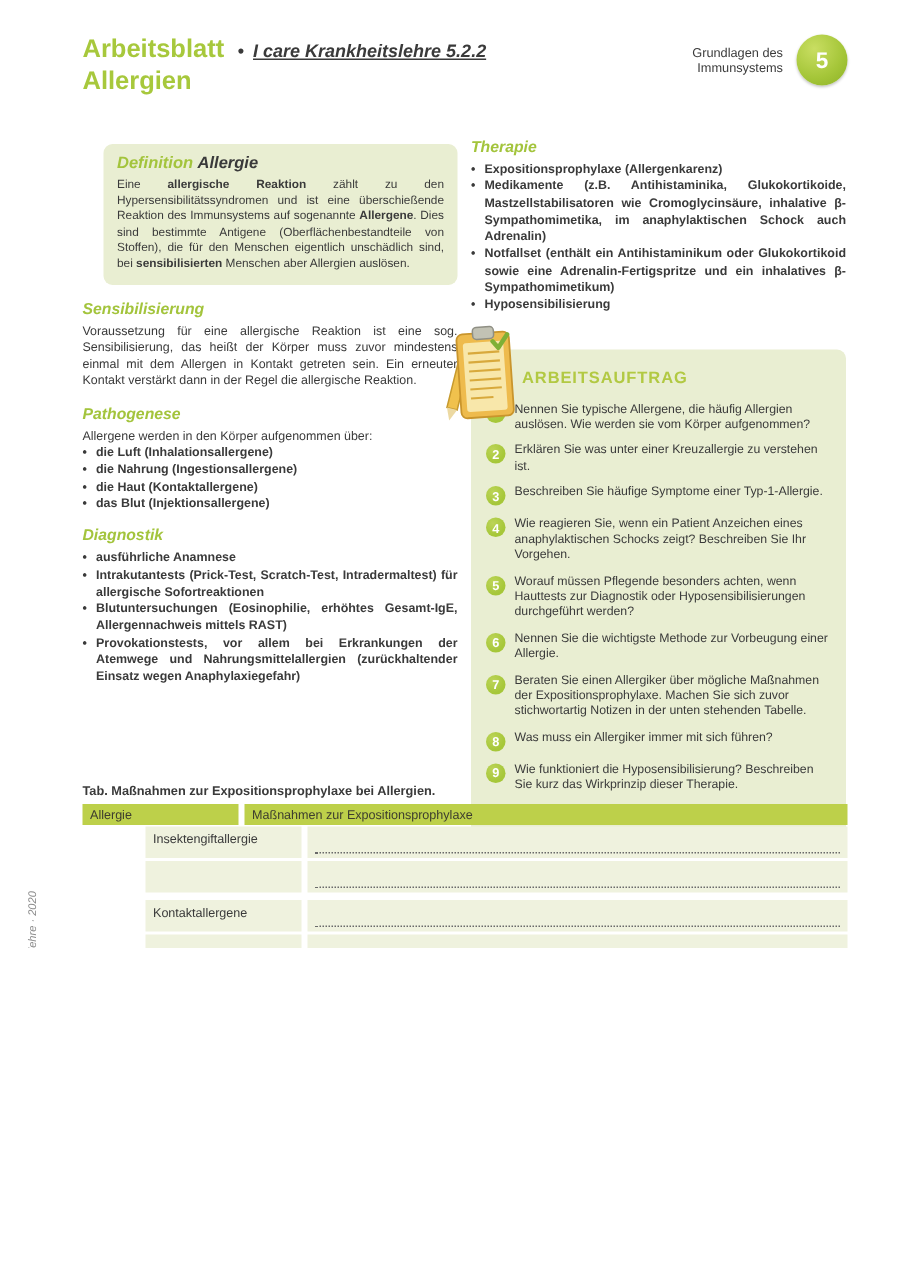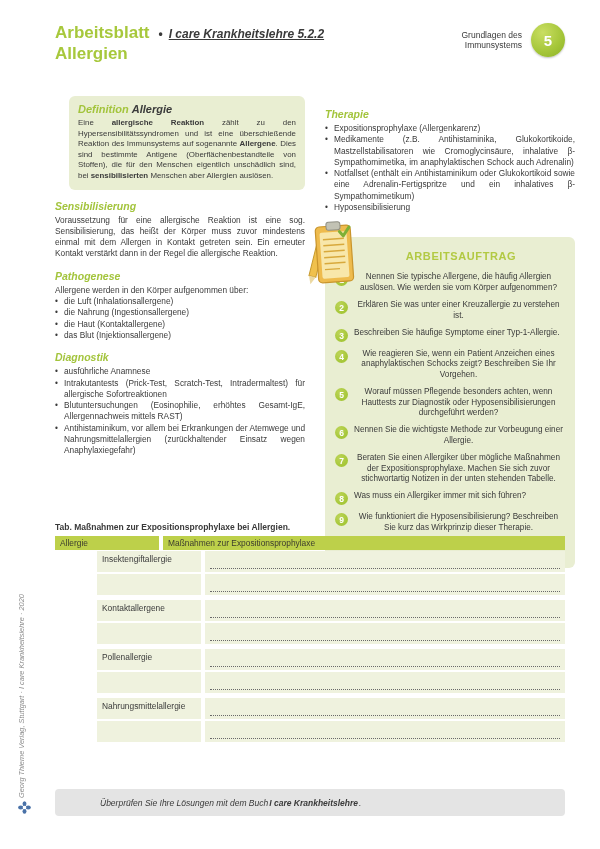--- a/index.html
+++ b/index.html
@@ -1,19 +1,19 @@
 <!DOCTYPE html>
 <html lang="de"><head>
 <meta charset="utf-8">
 <style>
   * { box-sizing: border-box; margin: 0; padding: 0; }
   html,body { background:#ffffff; }
   .page {
     position: relative;
-    width: 600px; height: 849px;
+    width: 600px; height: 632px;
     background: #ffffff;
     font-family: "Liberation Sans", sans-serif;
     color: #3a3a3a;
     overflow: hidden;
   }
 
   
   .header { position:absolute; left:55px; top:22px; width:510px; }
   .title-line { display:flex; align-items:baseline; }
   .title-main { color:#a7c83c; font-weight:bold; font-size:17px; line-height:21px; }
@@ -24,38 +24,38 @@
   .chapter-circle {
     width:34px; height:34px; border-radius:50%;
     background: radial-gradient(circle at 35% 28%, #c9de62, #a5c639 58%, #8cb125 100%);
     color:#fff; font-weight:bold; font-size:15px;
     display:flex; align-items:center; justify-content:center;
     box-shadow: 0 1px 2px rgba(0,0,0,0.25);
   }
 
   
   .col-left  { position:absolute; left:55px;  top:96px; width:250px; }
-  .col-right { position:absolute; left:325px; top:92px; width:250px;margin-top:16px; }
+  .col-right { position:absolute; left:314px; top:92px; width:250px; }
 
   .def-box { background:#e9eed2; border-radius:6px; padding:7px 9px 8px 9px;margin-left:14px; }
   .def-head { font-size:11px; margin-bottom:3px; }
   .def-head .lbl { color:#a3c43c; font-style:italic; font-weight:bold; }
   .def-head .trm { color:#3a3a3a; font-style:italic; font-weight:bold; margin-left:3px; }
   .def-body { font-size:7.9px; line-height:10.6px; text-align:justify; }
   .def-body b { font-weight:bold; }
 
   h3.sec { color:#a3c43c; font-style:italic; font-weight:bold; font-size:10.5px; margin:10px 0 3px 0; }
   .col-right h3.sec { margin-top:0; }
   p.body { font-size:8.3px; line-height:11.3px; text-align:justify; }
-  ul.bullets { list-style:none; }
+  ul.bullets { list-style:none;font-weight:bold; }
   ul.bullets li { position:relative; padding-left:9px; font-size:8.3px; line-height:11.3px; text-align:justify; }
   ul.bullets li::before { content:"•"; position:absolute; left:0; top:0; }
 
   
-  .task-box { position:relative; margin-top:24px; background:#e9eed2; border-radius:6px; padding:13px 12px 28px 10px;text-align:center; }
+  .task-box { position:relative; margin-top:24px; background:#e9eed2; border-radius:6px; padding:13px 12px 28px 10px; }
   .task-title { color:#b2c943; font-weight:bold; font-size:11px; letter-spacing:0.6px; margin:0 0 10px 24px; }
   .task-list { list-style:none; }
   .task-item { display:flex; margin-bottom:7px; }
   .task-num {
     flex:0 0 13px; width:13px; height:13px; border-radius:50%;
     background: radial-gradient(circle at 35% 30%, #bcd457, #a6c739 65%);
     color:#fff; font-weight:bold; font-size:8.5px;
     display:flex; align-items:center; justify-content:center; margin:1px 6px 0 0;
   }
   .task-text { font-size:8.2px; line-height:10.4px; }
@@ -129,21 +129,21 @@
       <li>die Nahrung (Ingestionsallergene)</li>
       <li>die Haut (Kontaktallergene)</li>
       <li>das Blut (Injektionsallergene)</li>
     </ul>
 
     <h3 class="sec">Diagnostik</h3>
     <ul class="bullets">
       <li>ausführliche Anamnese</li>
       <li>Intrakutantests (Prick-Test, Scratch-Test, Intradermaltest) für allergische Sofortreaktionen</li>
       <li>Blutuntersuchungen (Eosinophilie, erhöhtes Gesamt-IgE, Allergennachweis mittels RAST)</li>
-      <li>Antihistaminikum, vor allem bei Erkrankungen der Atemwege und Nahrungsmittelallergien (zurückhaltender Einsatz wegen Anaphylaxiegefahr)</li>
+      <li>Provokationstests, vor allem bei Erkrankungen der Atemwege und Nahrungsmittelallergien (zurückhaltender Einsatz wegen Anaphylaxiegefahr)</li>
     </ul>
   </div>
 
   <div class="col-right">
     <h3 class="sec">Therapie</h3>
     <ul class="bullets">
       <li>Expositionsprophylaxe (Allergenkarenz)</li>
       <li>Medikamente (z.B. Antihistaminika, Glukokortikoide, Mastzellstabilisatoren wie Cromoglycinsäure, inhalative β-Sympathomimetika, im anaphylaktischen Schock auch Adrenalin)</li>
       <li>Notfallset (enthält ein Antihistaminikum oder Glukokortikoid sowie eine Adrenalin-Fertigspritze und ein inhalatives β-Sympathomimetikum)</li>
       <li>Hyposensibilisierung</li>

